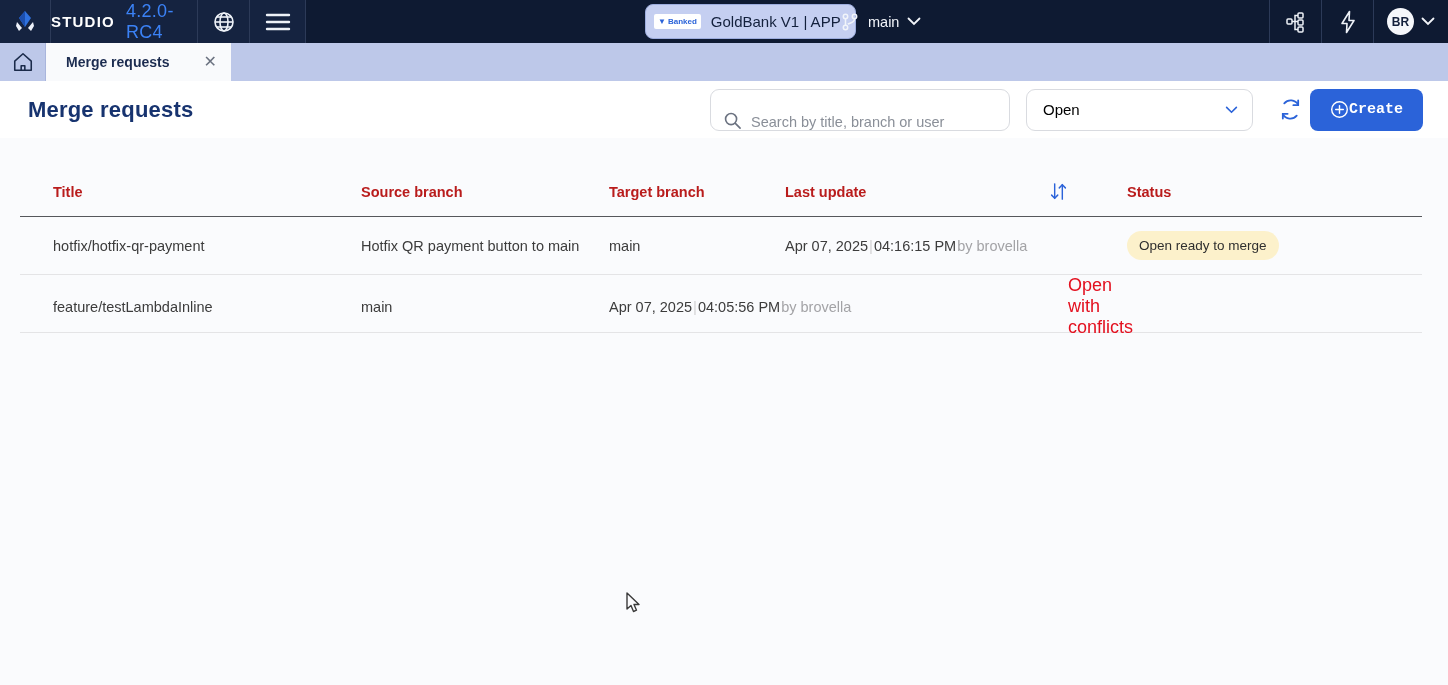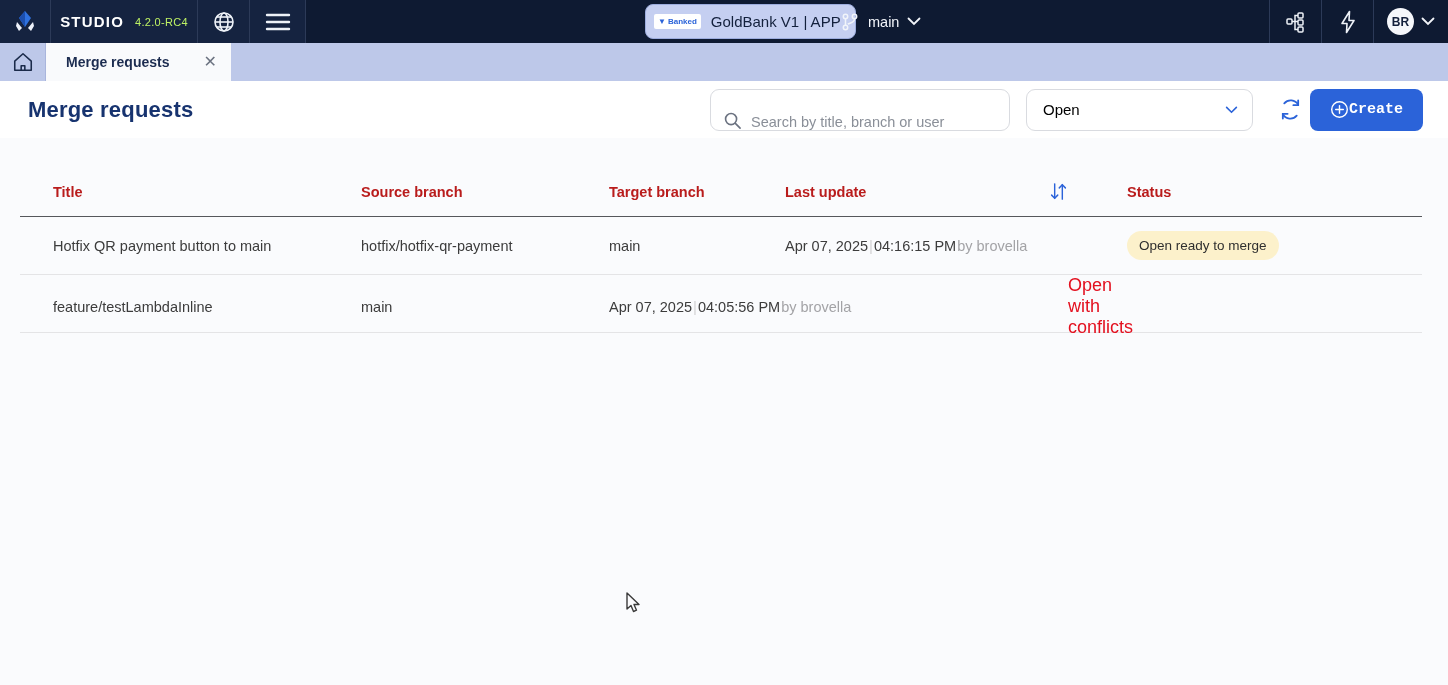--- a/index.html
+++ b/index.html
@@ -15,21 +15,21 @@
   .topbar {
     height: 43px; background: #0e1a32; display: flex; align-items: stretch;
     color: #e9edf5; position: relative;
   }
   .tb-seg { display: flex; align-items: center; justify-content: center; position: relative; }
   .tb-seg.lighter { background: #152340; }
   .tb-div { width: 1px; background: #2c3a58; }
   .tb-logo { width: 50px; }
   .tb-title { width: 146px; gap: 11px; }
   .tb-appname { font-weight: bold; font-size: 15px; letter-spacing: 1.2px; color: #ffffff; }
-  .tb-version { font-size: 11px; color: #bef264; letter-spacing: .3px; }
+  .tb-version { font-size: 18px; color: #3b82f6; letter-spacing: .3px; }
   .tb-icon-seg { width: 51px; cursor: pointer; }
   .tb-spacer { flex: 1; }
   .kb-badge {
     position: absolute; left: 645px; top: 4px; height: 35px;
     background: #c5cff1; border: 1px solid #9dadde; border-radius: 8px;
     display: flex; align-items: center; gap: 10px; padding: 0 14px 0 8px;
     color: #0e1a32; cursor: pointer;
   }
   .kb-chip {
     background: #ffffff; border-radius: 2px; height: 15px; padding: 0 4px;
@@ -263,22 +263,22 @@
         <line x1="7" y1="3" x2="7" y2="18"></line>
         <polyline points="3.8,14.8 7,18 10.2,14.8"></polyline>
         <line x1="15" y1="19" x2="15" y2="4"></line>
         <polyline points="11.8,7.2 15,4 18.2,7.2"></polyline>
       </svg>
     </span>
     <span class="col cell-status">Status</span>
   </div>
 
   <div class="mr-row mr-body-row">
+    <span>hotfix/hotfix-qr-payment</span>
     <span>Hotfix QR payment button to main</span>
-    <span>hotfix/hotfix-qr-payment</span>
     <span>main</span>
     <span class="lastupdate">
       <span>Apr 07, 2025</span>
       <span class="lu-sep">|</span>
       <span>04:16:15 PM</span>
       <span class="lu-by">by brovella</span>
     </span>
     <span></span>
     <span class="cell-status">
       <span class="status-badge">Open ready to merge</span>

